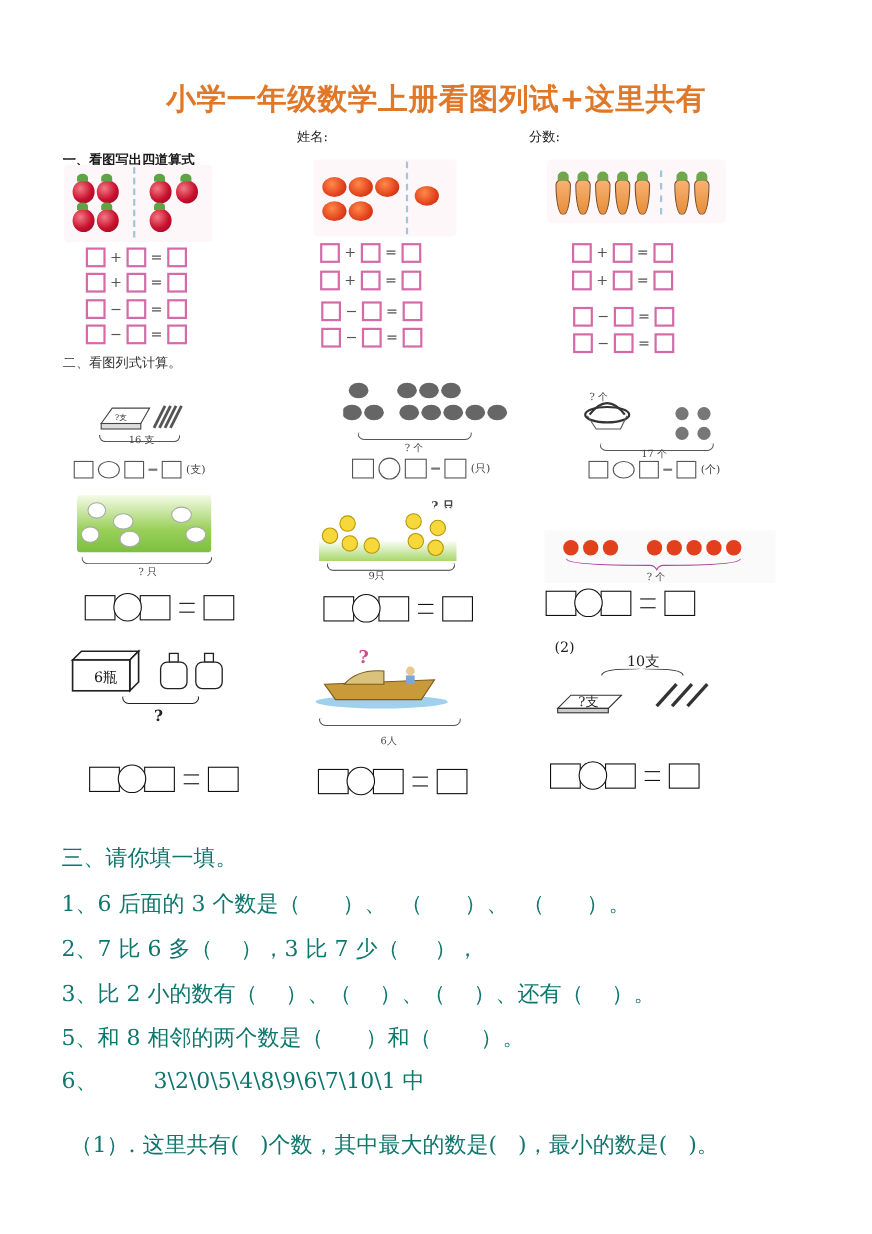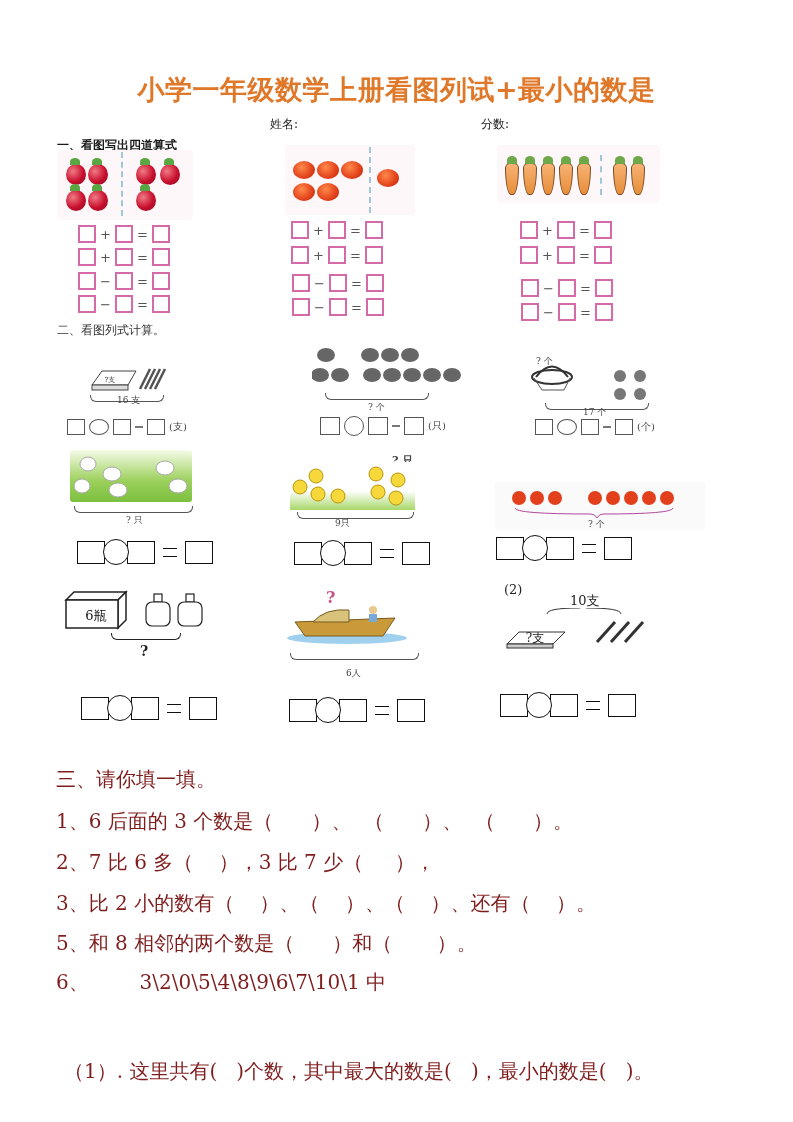--- a/index.html
+++ b/index.html
@@ -40,27 +40,27 @@
 
   .ans-big { position: absolute; display: flex; align-items: center; }
   .bbox { width: 26px; height: 21px; border: 1.5px solid #111; background: #fff; }
   .bcircle { width: 24px; height: 24px; border: 1.5px solid #111; border-radius: 50%; margin: 0 -2px; background: #fff; z-index: 1; }
   .beq { width: 14px; height: 7px; border-top: 1.5px solid #111; border-bottom: 1.5px solid #111; margin: 0 8px; }
 
   .brace { position: absolute; height: 6px; border: 1px solid #555; border-top: none; border-radius: 0 0 6px 6px; }
   .cap { position: absolute; font-size: 9px; color: #444; }
 
   
-  .q { position: absolute; left: 56px; font-size: 20px; color: #7f1d1d; white-space: pre; }
+  .q { position: absolute; left: 56px; font-size: 20px; color: #0f766e; white-space: pre; }
   .q6b { left: 64px; }
 </style>
 </head>
 <body>
 
-<div class="abs title">小学一年级数学上册看图列试+最小的数是</div>
+<div class="abs title">小学一年级数学上册看图列试+这里共有</div>
 <div class="abs meta" style="left:270px">姓名:</div>
 <div class="abs" style="left:306px;top:128px;width:120px;height:1px"></div>
 <div class="abs meta" style="left:481px">分数:</div>
 <div class="abs" style="left:517px;top:128px;width:100px;height:1px"></div>
 
 <div class="abs sec1-title">一、看图写出四道算式</div>
 
 <div class="abs panel" style="left:58px;top:150px;width:135px;height:70px">
   <div class="fruit radish" style="left:8px;top:14px"></div>
   <div class="fruit radish" style="left:30px;top:14px"></div>
@@ -393,13 +393,13 @@
   <span class="beq"></span>
   <span class="bbox"></span>
 </div>
 
 <div class="q" style="top:766px">三、请你填一填。</div>
 <div class="q" style="top:808px">1、6 后面的 3 个数是（      ）、  （      ）、  （      ）。</div>
 <div class="q" style="top:849px">2、7 比 6 多（    ），3 比 7 少（     ），</div>
 <div class="q" style="top:890px">3、比 2 小的数有（    ）、（    ）、（    ）、还有（    ）。</div>
 <div class="q" style="top:930px">5、和 8 相邻的两个数是（      ）和（       ）。</div>
 <div class="q" style="top:969px">6、        3\2\0\5\4\8\9\6\7\10\1 中</div>
-<div class="q q6b" style="top:1058px">（1）. 这里共有(   )个数，其中最大的数是(   )，最小的数是(   )。</div>
+<div class="q q6b" style="top:1027px">（1）. 这里共有(   )个数，其中最大的数是(   )，最小的数是(   )。</div>
 
 </body></html>

